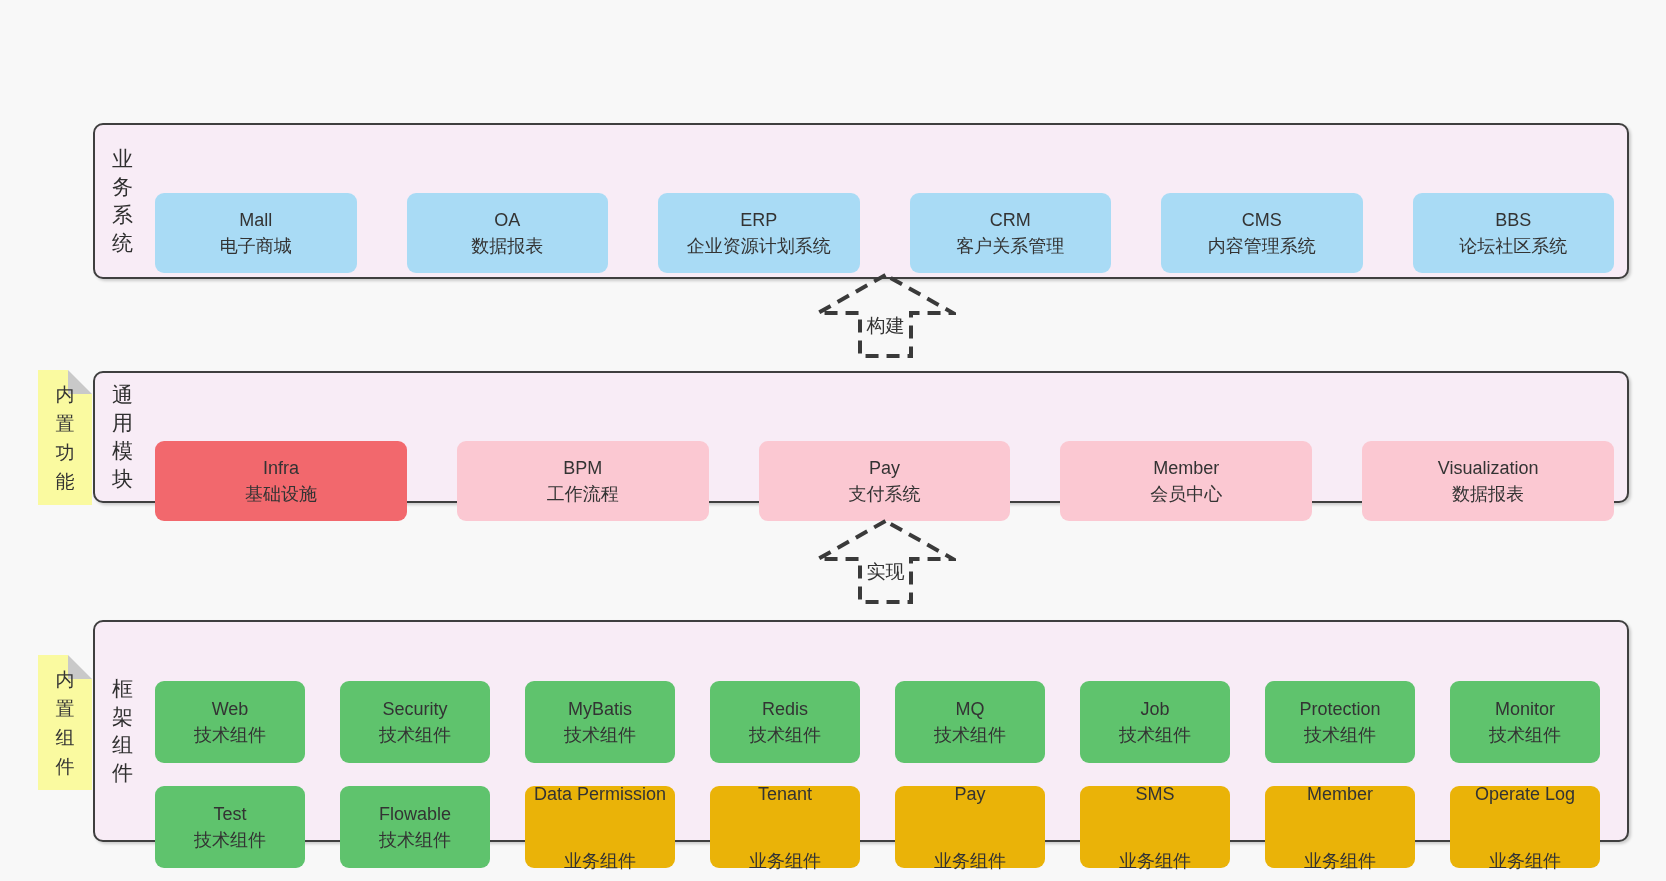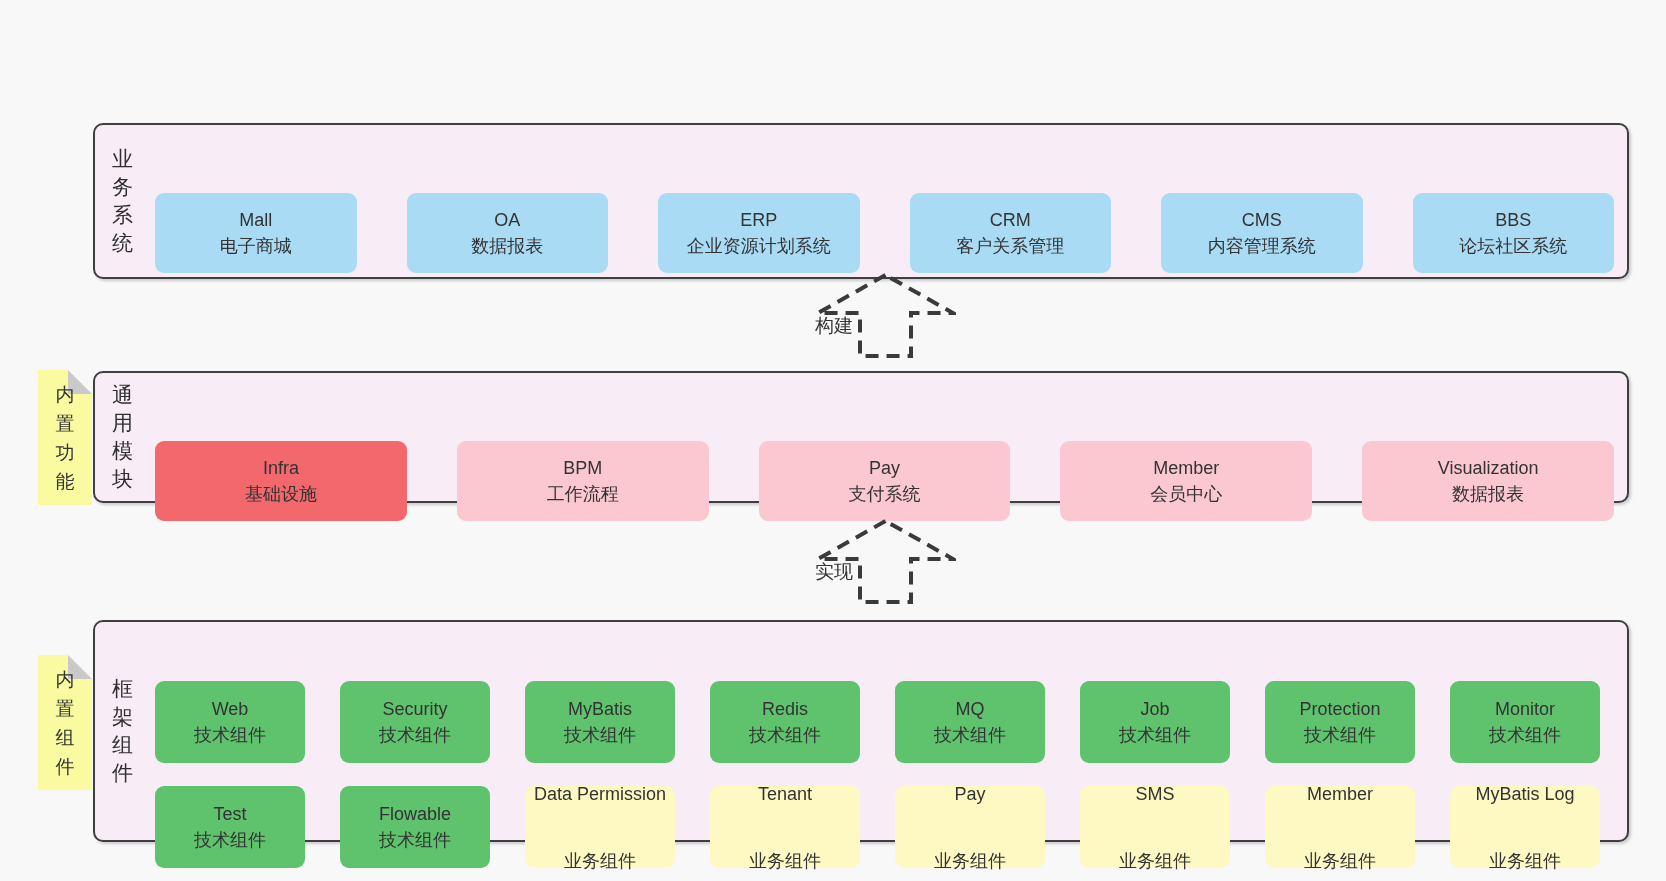--- a/index.html
+++ b/index.html
@@ -44,21 +44,21 @@
     display: flex; flex-direction: column;
     align-items: center; justify-content: center;
     text-align: center; font-size: 18px; line-height: 26px;
     padding: 0 8px; color: #333; margin-top: 41px;
   }
   .boxrow8 .box { height: 82px; }
   .blue  { background: #a9dbf5; }
   .red   { background: #f2686d; }
   .pink  { background: #fbc8d2; }
   .green { background: #5fc36d; }
-  .lgreen{ background: #fef9c3; gap: 41px; }
+  .lgreen{ background: #eab308; gap: 41px; }
   .note {
     position: absolute; left: 38px; width: 54px; height: 135px;
     background: linear-gradient(225deg, transparent 17px, #fafaa0 17px);
     z-index: 4;
   }
   .note1 { top: 370px; }
   .note2 { top: 655px; }
   .fold {
     position: absolute; top: 0; right: 0;
     width: 24px; height: 24px; background: #c9c9c9;
@@ -69,21 +69,21 @@
     transform: translate(-50%,-50%);
     width: 21px; font-size: 19px; line-height: 29px;
     text-align: center; color: #333; word-break: break-all;
   }
   .arrow { position: absolute; left: 815px; width: 141px; height: 87px; }
   .arrow1 { top: 272px; }
   .arrow2 { top: 518px; }
   .arrow svg { display: block; }
   .arrow-label {
     position: absolute; top: 41px; left: 0; width: 100%;
-    text-align: left; font-size: 19px; color: #333;
+    text-align: center; font-size: 19px; color: #333;
   }
 </style>
 </head>
 <body>
 
 <div class="layer layer1">
   <div class="vlabel">业务系统</div>
   <div class="boxrow">
     <div class="box blue">
       <div>Mall</div>
@@ -221,17 +221,17 @@
     </div>
     <div class="box lgreen">
       <div>SMS</div>
       <div>业务组件</div>
     </div>
     <div class="box lgreen">
       <div>Member</div>
       <div>业务组件</div>
     </div>
     <div class="box lgreen">
-      <div>MyBatis Log</div>
+      <div>Operate Log</div>
       <div>业务组件</div>
     </div>
   </div>
 </div>
 
 </body></html>

